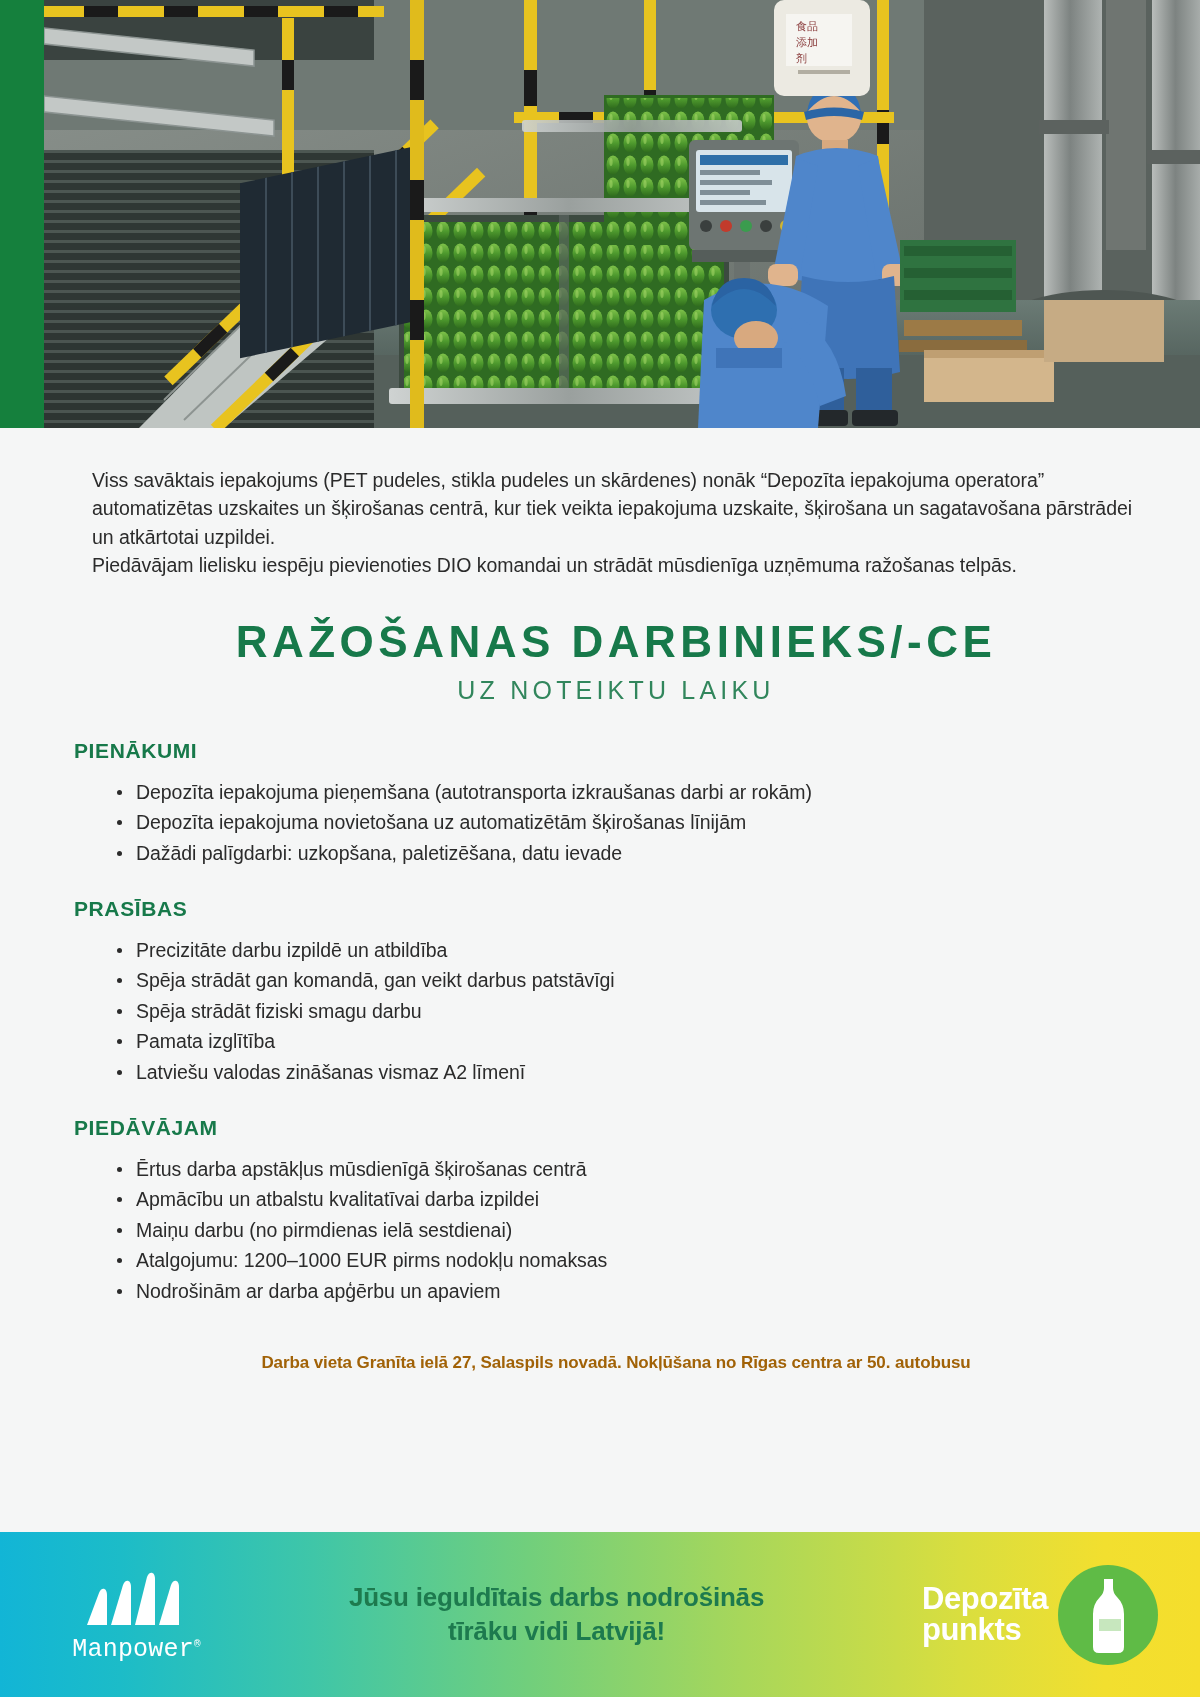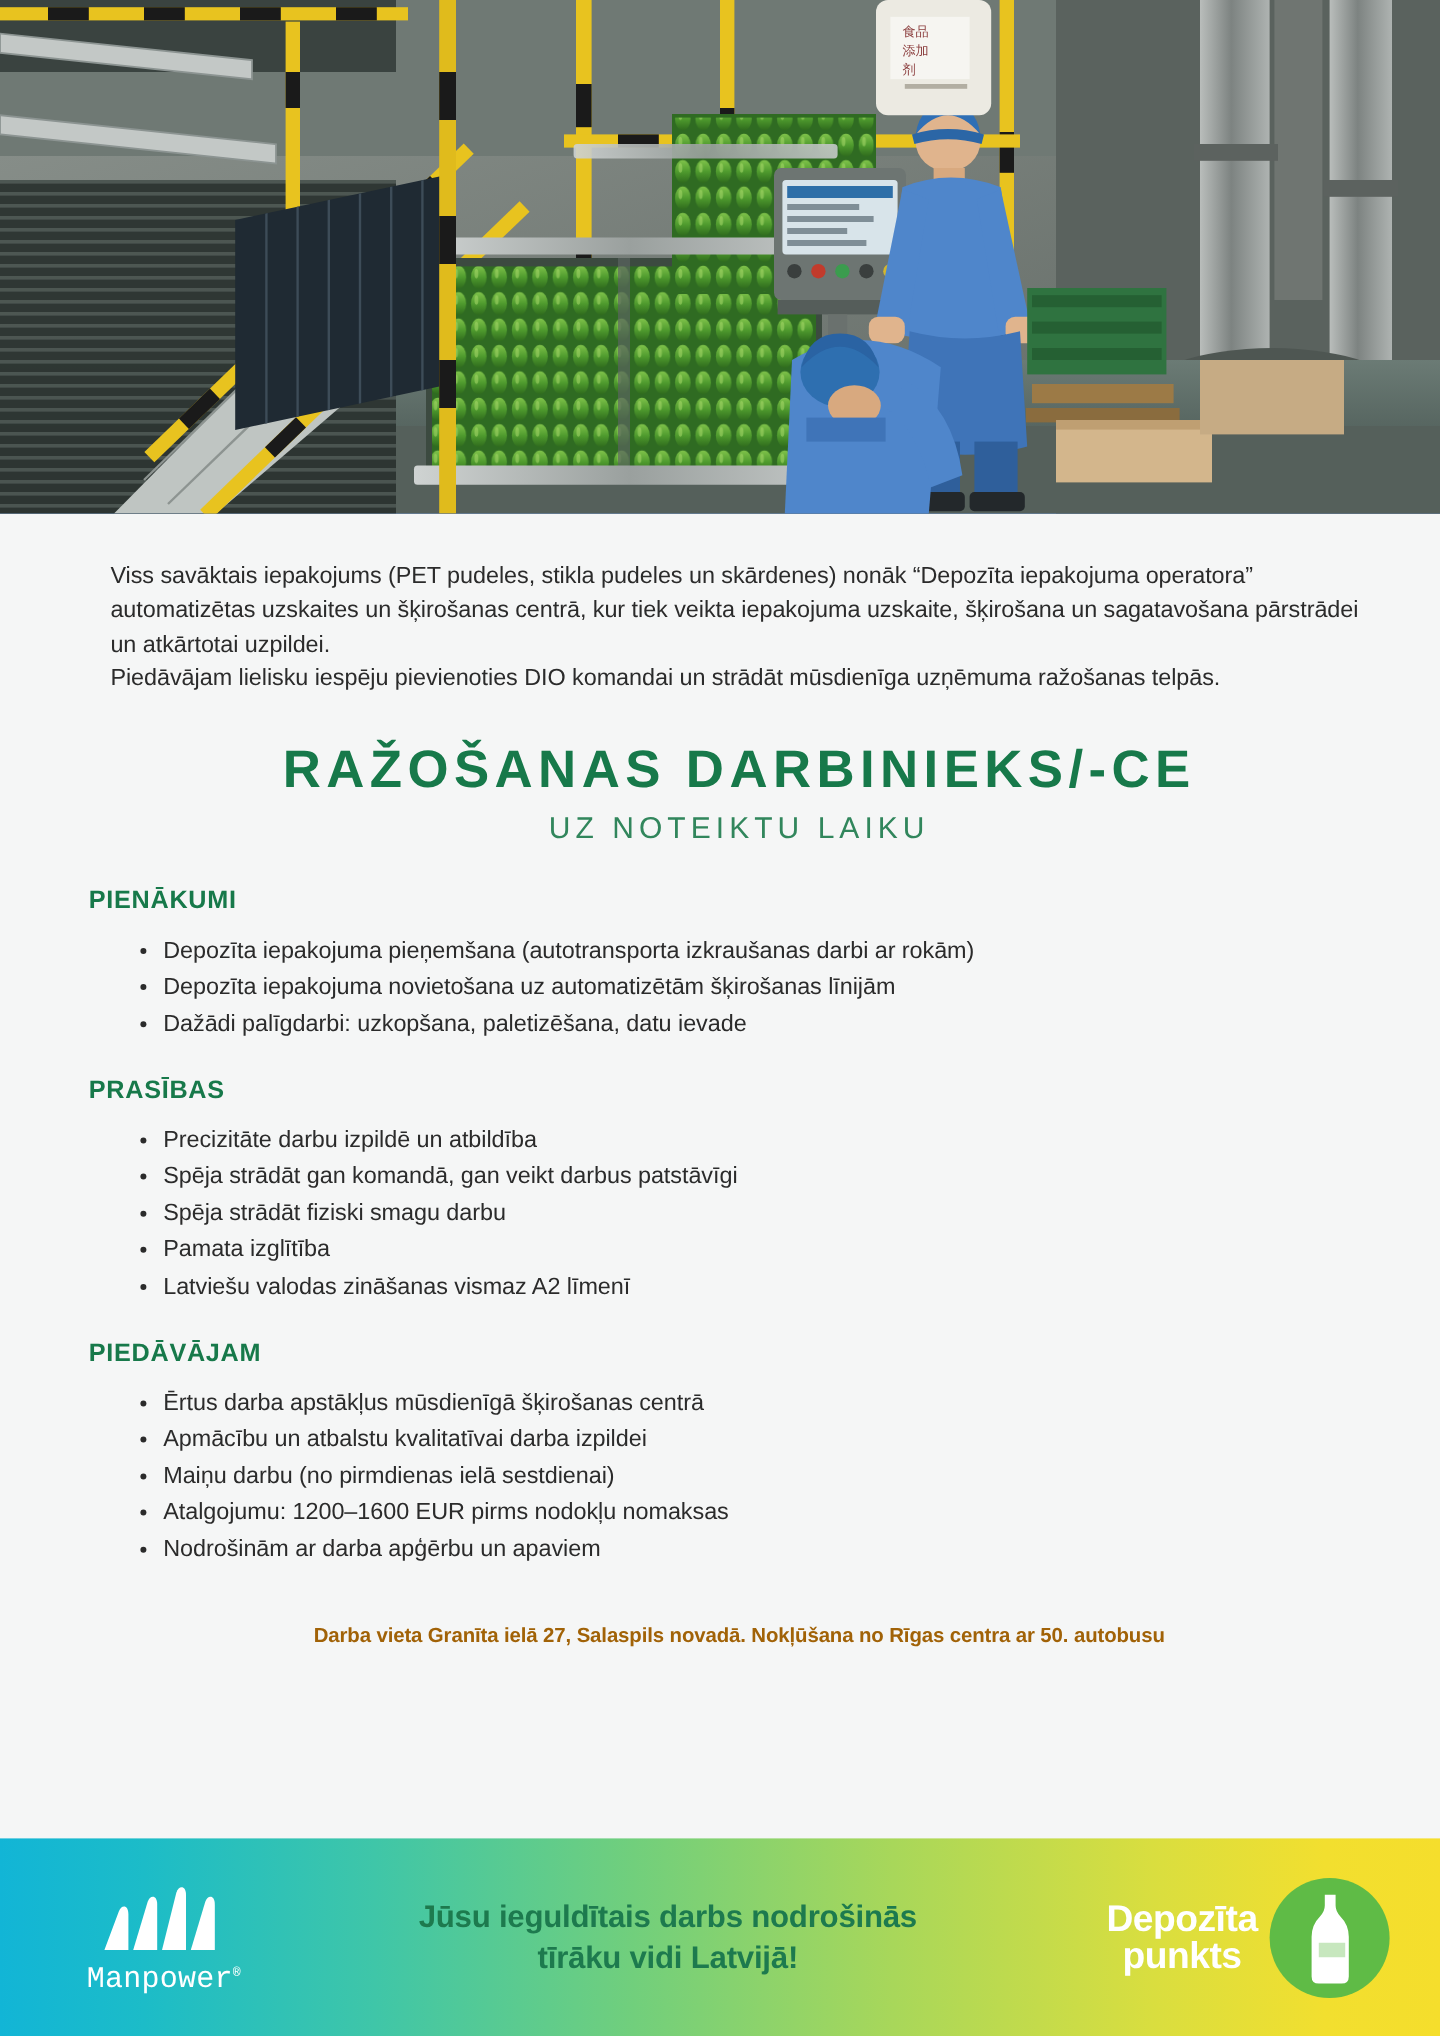--- a/index.html
+++ b/index.html
@@ -20,22 +20,23 @@
     display: flex;
     flex-direction: column;
   }
 
   
   .hero {
     position: relative;
     width: 1200px;
     height: 428px;
     overflow: hidden;
-    background: #3b82f6;
+    background: #15803d;
     flex: 0 0 auto;
+    padding-left: 44px;
   }
   .hero svg { display: block; width: 1200px; height: 428px; }
 
   
   .content {
     flex: 1 1 auto;
     padding: 32px 60px 0 92px;
     position: relative;
   }
 
@@ -167,21 +168,21 @@
   .depozita-logo {
     flex: 0 0 auto;
     display: flex;
     align-items: center;
     gap: 8px;
     padding-right: 6px;
   }
   .depozita-words {
     display: flex;
     flex-direction: column;
-    align-items: center;
+    align-items: flex-start;
     line-height: 0.98;
     margin-left: 48px;
   }
   .dep-word-1 {
     color: #ffffff;
     font-size: 31px;
     font-weight: bold;
     letter-spacing: -0.4px;
   }
   .dep-word-2 {
@@ -446,21 +447,21 @@
         <li>Latviešu valodas zināšanas vismaz A2 līmenī</li>
       </ul>
     </div>
 
     <div class="section">
       <div class="section-heading">PIEDĀVĀJAM</div>
       <ul class="bullets">
         <li>Ērtus darba apstākļus mūsdienīgā šķirošanas centrā</li>
         <li>Apmācību un atbalstu kvalitatīvai darba izpildei</li>
         <li>Maiņu darbu (no pirmdienas ielā sestdienai)</li>
-        <li>Atalgojumu: 1200–1600 EUR pirms nodokļu nomaksas</li>
+        <li>Atalgojumu: 1200–1000 EUR pirms nodokļu nomaksas</li>
         <li>Nodrošinām ar darba apģērbu un apaviem</li>
       </ul>
     </div>
 
     <div class="location-line">Darba vieta Granīta ielā 27, Salaspils novadā. Nokļūšana no Rīgas centra ar 50. autobusu</div>
   </div>
 
   <div class="footer">
 
     <div class="manpower-logo">

